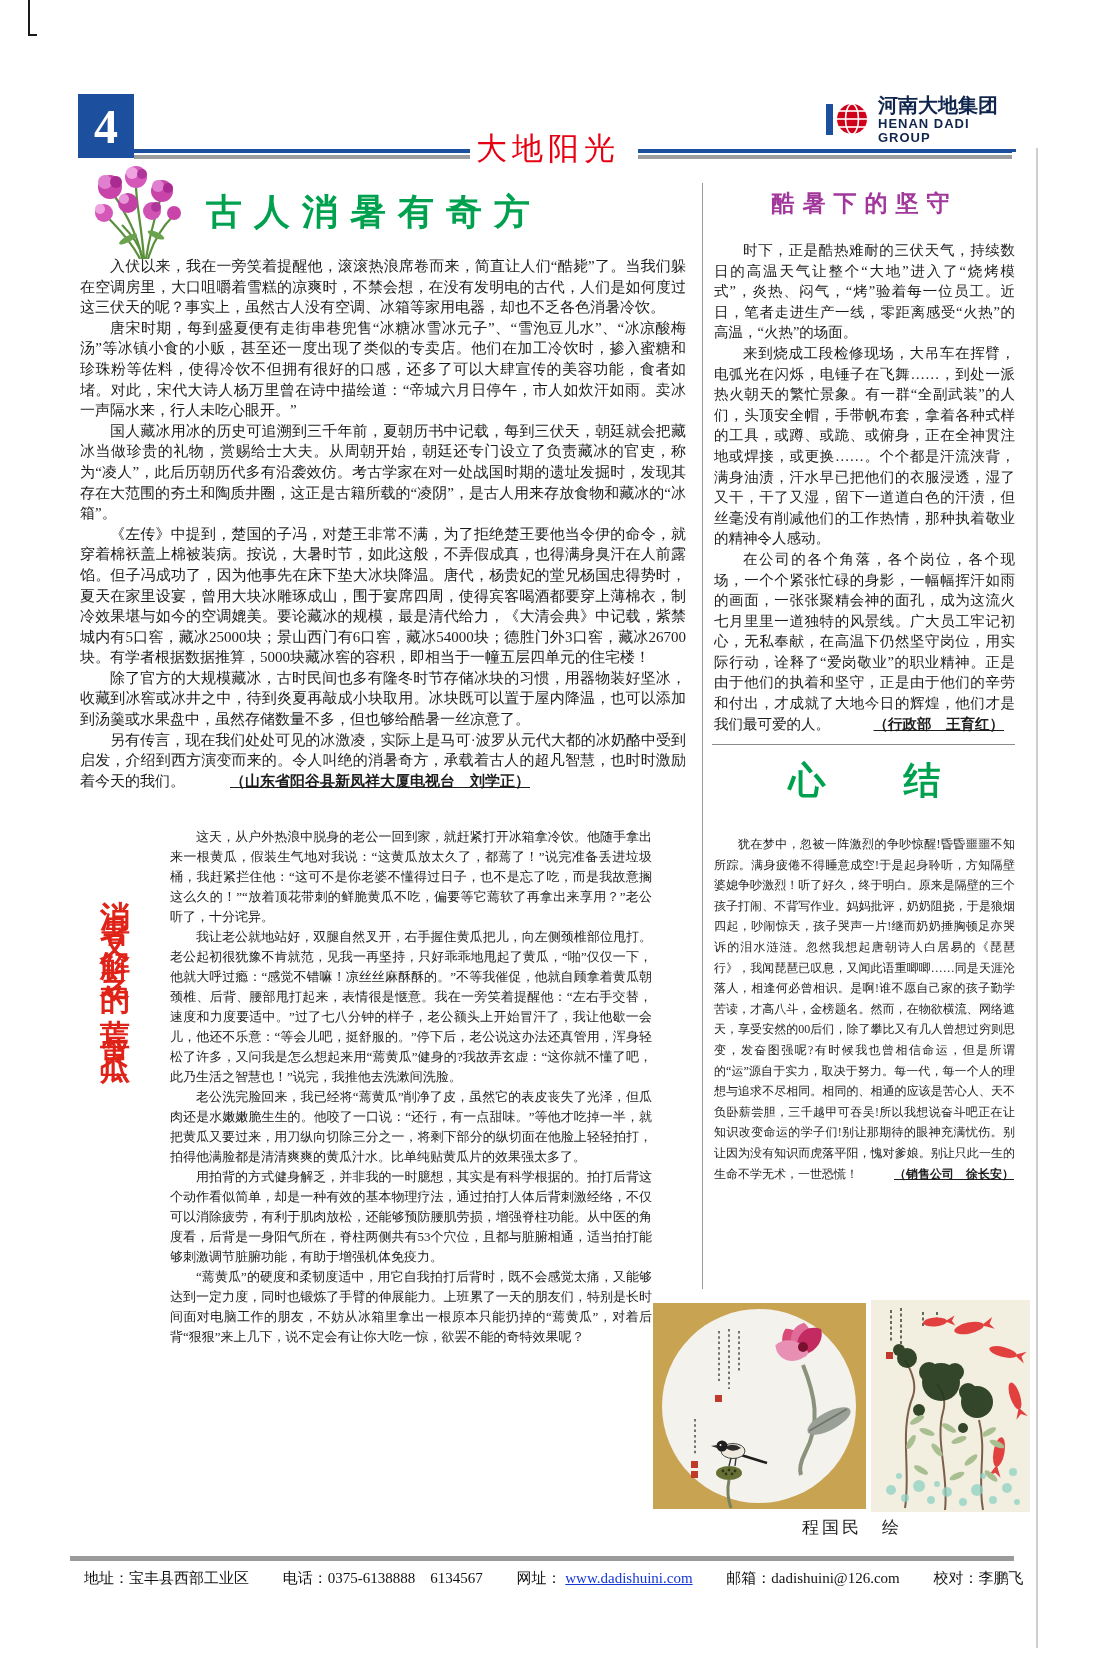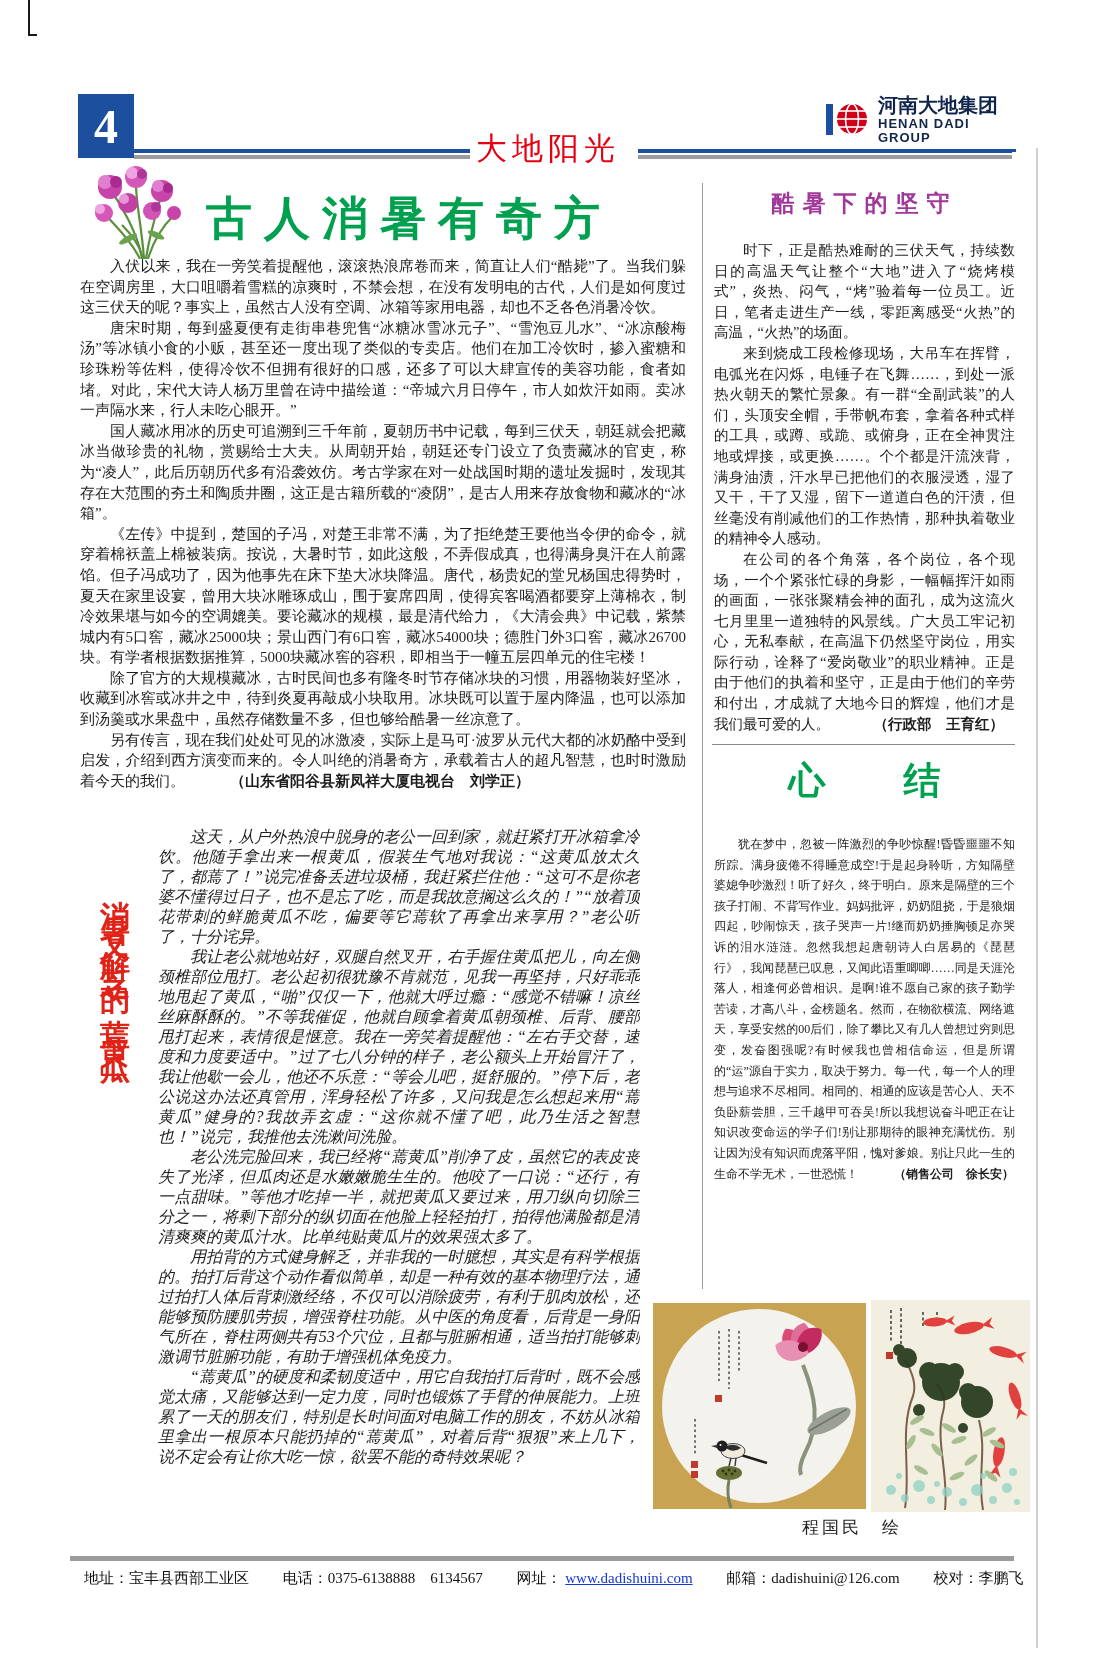--- a/index.html
+++ b/index.html
@@ -25,35 +25,35 @@
   .logo-text{display:flex;flex-direction:column;line-height:1.05;}
   .logo-cn{font-family:Liberation Mono, monospace;font-weight:700;font-size:20px;color:#10254c;}
   .logo-en{font-family:"Liberation Sans","DejaVu Sans",sans-serif;font-weight:700;font-size:13px;color:#10254c;letter-spacing:1px;}
   .logo-accent{position:absolute;left:1008px;top:143px;width:6px;height:6px;background:#d0001b;}
 
   
   .vdivider{position:absolute;left:702px;top:183px;width:1px;height:1106px;background:#9a9a9a;}
   .hdivider{position:absolute;left:712px;top:744px;width:303px;height:1px;background:#8a8a8a;}
 
   
-  .a1-title{position:absolute;left:206px;top:188px;font-size:46px;font-weight:700;color:#00a14e;letter-spacing:12px;white-space:nowrap;}
+  .a1-title{position:absolute;left:206px;top:188px;font-size:36px;font-weight:700;color:#00a14e;letter-spacing:12px;white-space:nowrap;}
   .a2-title{position:absolute;left:714px;top:188px;width:301px;text-align:center;font-size:23px;font-weight:700;color:#a1379b;letter-spacing:8px;}
   .a3-title{position:absolute;left:714px;top:756px;width:301px;display:flex;justify-content:center;gap:78px;
             font-size:37px;font-weight:700;color:#00a14e;}
   .vert-title{position:absolute;left:92px;top:876px;height:628px;width:46px;
               writing-mode:vertical-rl;text-orientation:upright;
               font-size:30px;font-weight:700;color:#e02318;letter-spacing:17px;line-height:46px;}
 
   
   .body-text p{margin:0;text-indent:2em;text-align:justify;text-justify:inter-character;}
   .a1-body{position:absolute;left:80px;top:256px;width:606px;height:560px;font-size:15px;line-height:20.6px;overflow:hidden;}
   .a2-body{position:absolute;left:714px;top:240px;width:301px;height:500px;font-size:14.5px;line-height:20.6px;overflow:hidden;}
   .a3-body{position:absolute;left:714px;top:834px;width:301px;height:452px;font-size:12px;line-height:20.6px;overflow:hidden;}
-  .a4-body{position:absolute;left:158px;top:827px;width:482px;height:650px;font-size:16px;line-height:20px;overflow:hidden;font-style:italic;}
-  .byline{font-weight:700;margin-left:3em;white-space:nowrap;}
+  .a4-body{position:absolute;left:170px;top:827px;width:482px;height:650px;font-size:13px;line-height:20px;overflow:hidden;}
+  .byline{font-weight:700;margin-left:3em;white-space:nowrap;text-decoration:underline;}
   .byline-line{display:block;text-align:right;padding-right:14px;font-weight:700;margin-top:2px;}
 
   
   .flowers{position:absolute;left:80px;top:163px;width:122px;height:96px;}
   .painting1{position:absolute;left:653px;top:1303px;width:213px;height:206px;}
   .painting2{position:absolute;left:871px;top:1300px;width:159px;height:212px;}
   .painting-caption{position:absolute;left:742px;top:1516px;width:220px;text-align:center;font-size:17px;letter-spacing:3px;color:#222;}
 
   
   .footer-bar{position:absolute;left:70px;top:1556px;width:944px;height:5px;background:#9b9b9b;}

